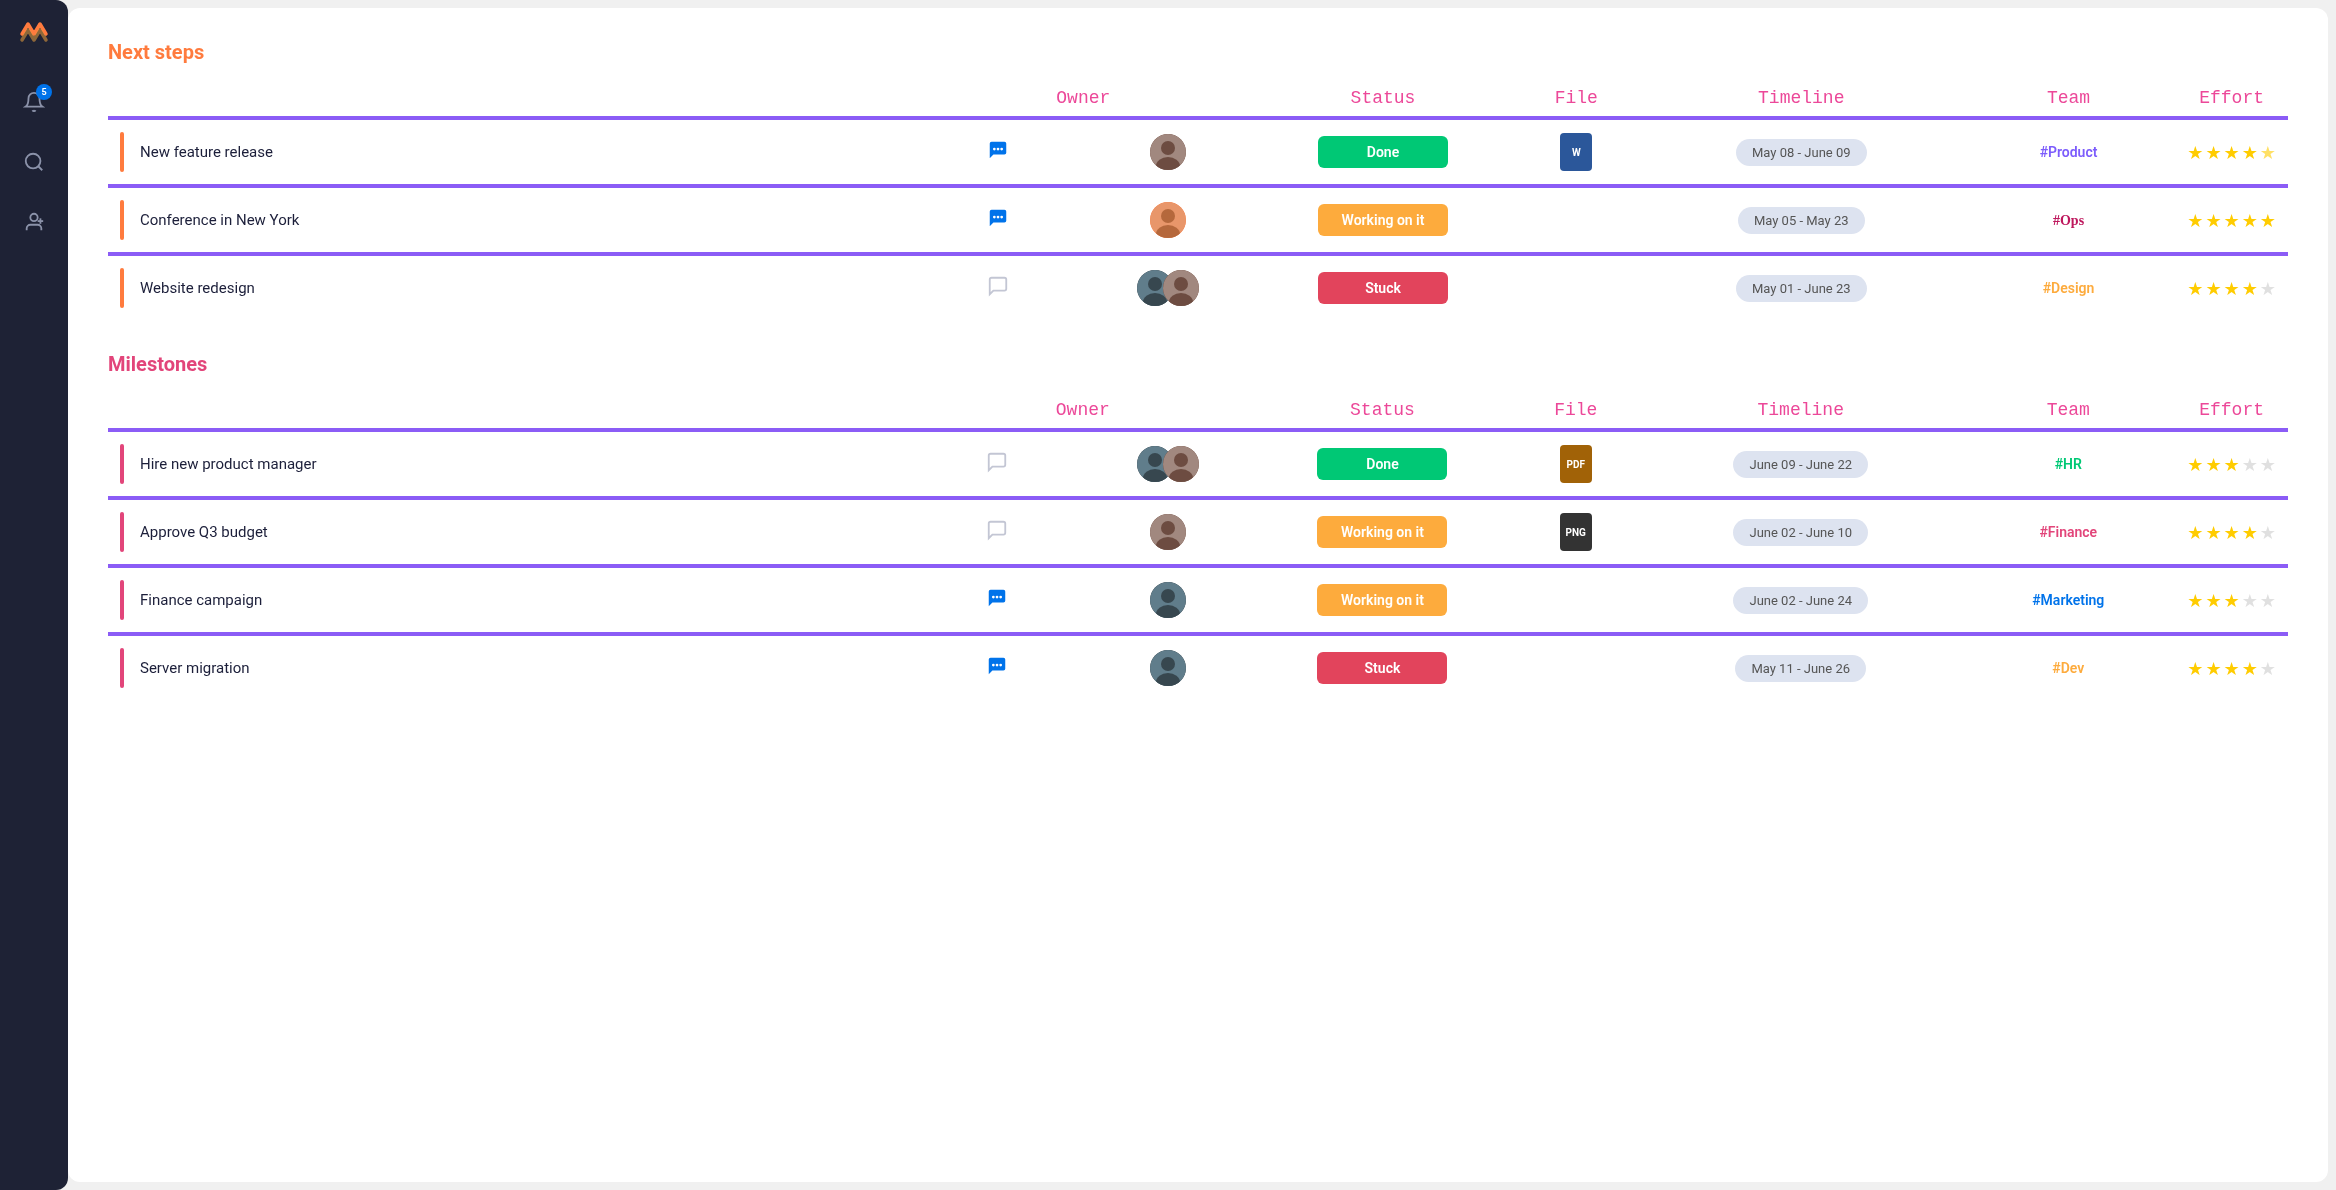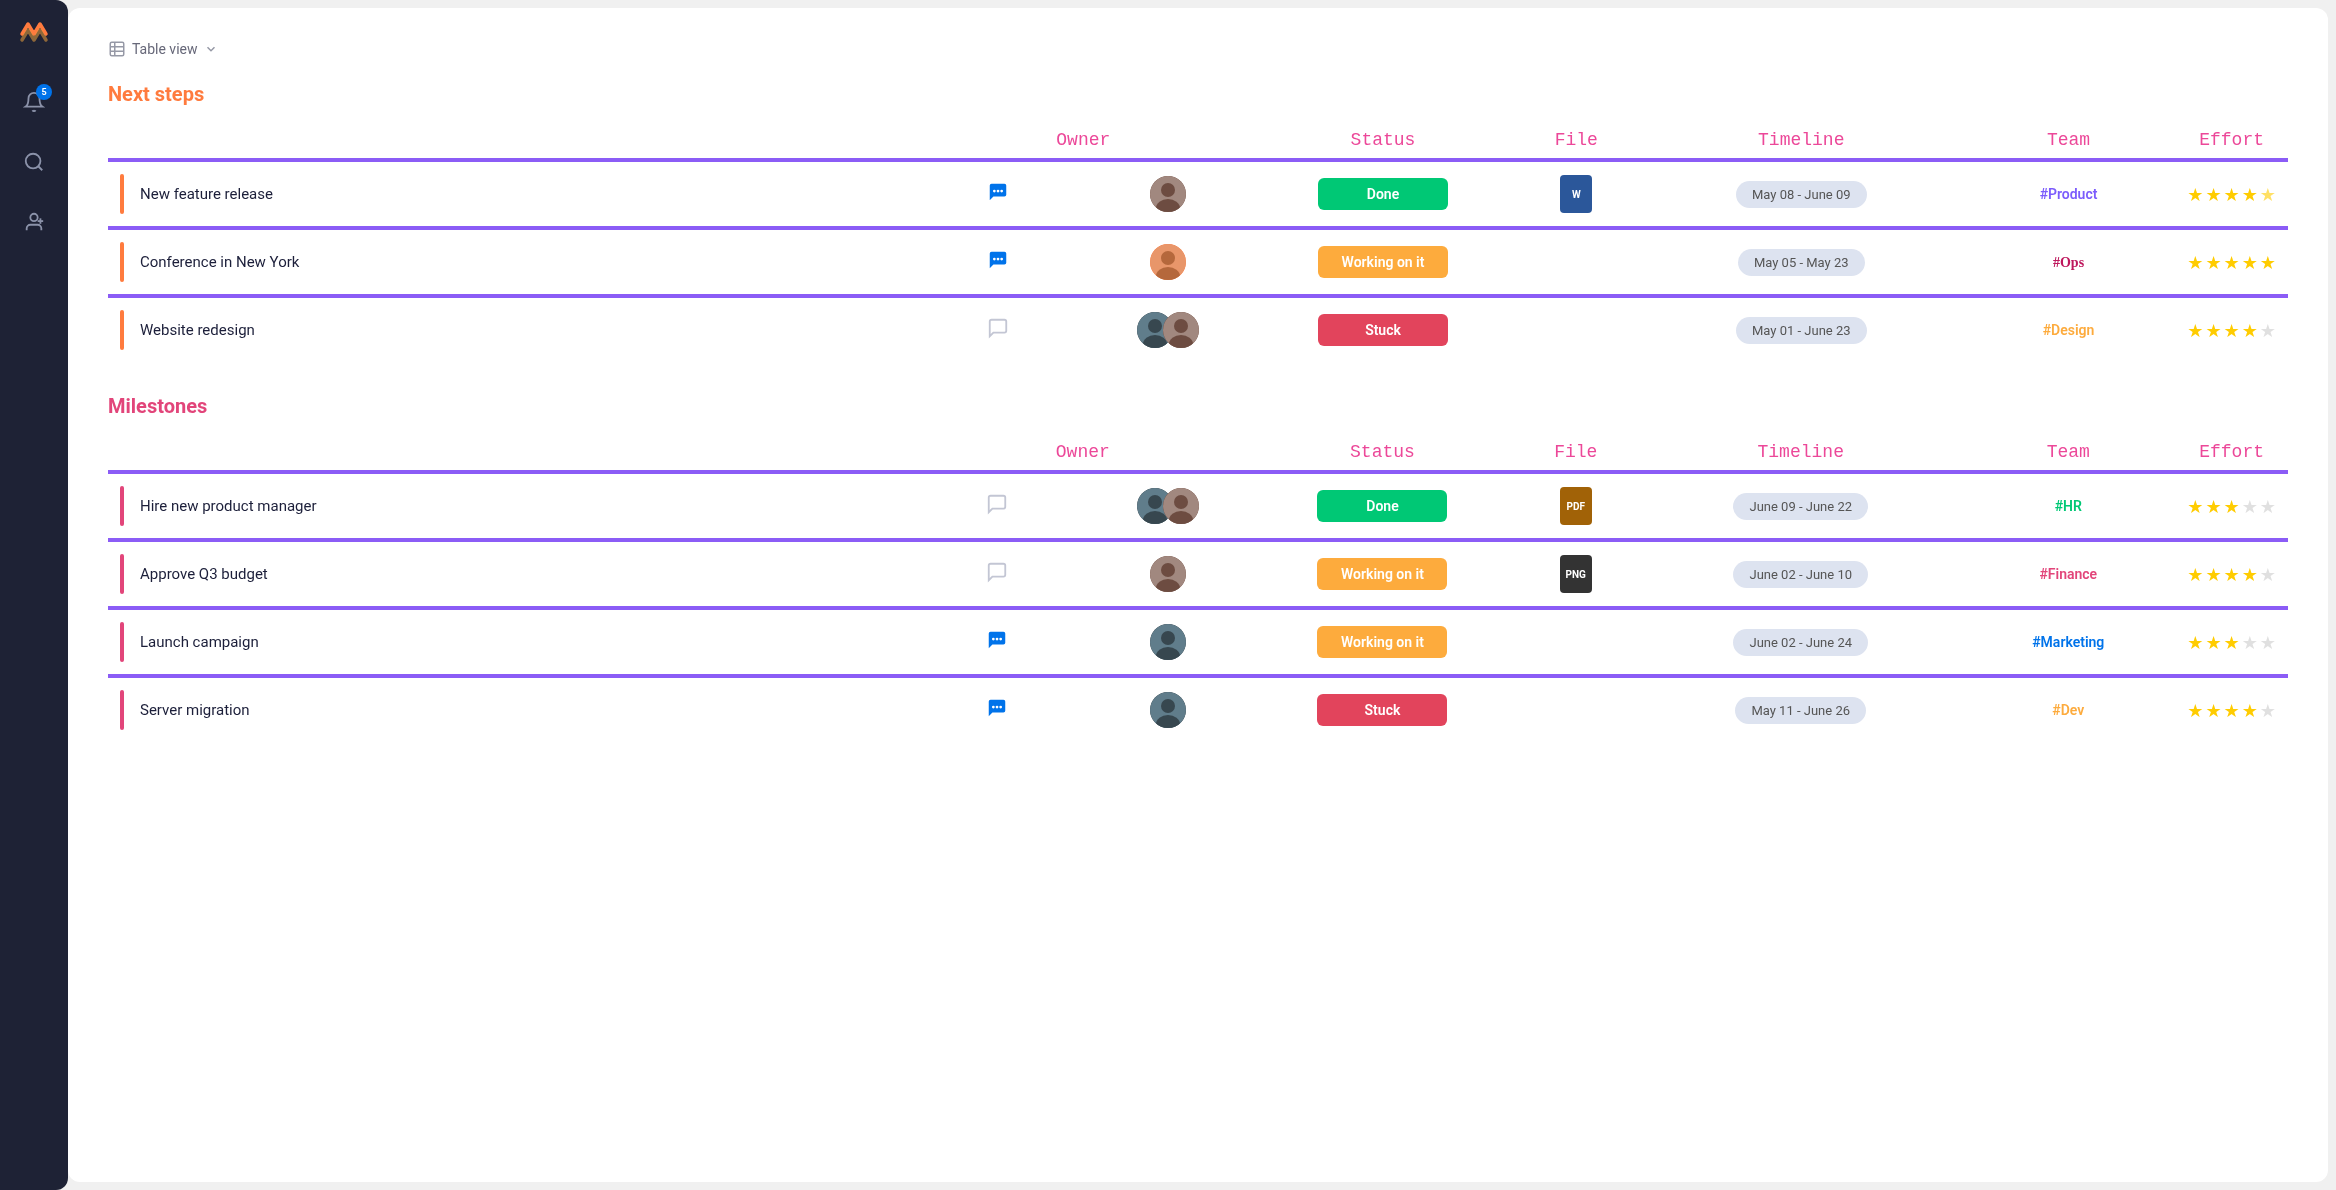--- a/index.html
+++ b/index.html
@@ -322,30 +322,20 @@
       <circle cx="12" cy="7" r="4"></circle>
       <line x1="19" y1="8" x2="19" y2="14"></line>
       <line x1="22" y1="11" x2="16" y2="11"></line>
     </svg>
   </div>
 </div>
 
 <div class="main">
 
 
-  <div class="view-toggle">
-    <svg width="18" height="18" fill="none" stroke="#9699a6" stroke-width="2" viewBox="0 0 24 24">
-      <rect x="3" y="3" width="18" height="18" rx="2"></rect>
-      <path d="M3 9h18M3 15h18M9 3v18"></path>
-    </svg>
-    <span>Table view</span>
-    <svg width="14" height="14" fill="none" stroke="#9699a6" stroke-width="2.5" viewBox="0 0 24 24">
-      <polyline points="6 9 12 15 18 9"></polyline>
-    </svg>
-  </div>
 
   <div id="sections-container">
       <div>
     <h2 class="section-title orange">Next steps</h2>
     <table>
       <thead>
         <tr>
           <th class="col-name"></th>
           <th class="col-owner" colspan="2">Owner</th>
           <th class="col-status">Status</th>
@@ -637,21 +627,21 @@
                   <span class="star star-filled">★</span>
                   <span class="star star-empty">★</span>
         </div>
       </td>
     </tr>
 
     <tr>
       <td class="col-name">
         <div class="row-name-cell">
           <div class="row-indicator indicator-pink"></div>
-          <span class="row-name-text">Launch campaign</span>
+          <span class="row-name-text">Finance campaign</span>
         </div>
       </td>
       <td class="col-owner">
         <span class="chat-icon">
       <svg width="22" height="22" viewBox="0 0 24 24" fill="none">
         <path d="M21 15a2 2 0 0 1-2 2H7l-4 4V5a2 2 0 0 1 2-2h14a2 2 0 0 1 2 2z" fill="#0073ea" stroke="#0073ea" stroke-width="0"></path>
         <circle cx="8" cy="11" r="1.5" fill="white"></circle>
         <circle cx="12" cy="11" r="1.5" fill="white"></circle>
         <circle cx="16" cy="11" r="1.5" fill="white"></circle>
       </svg>

